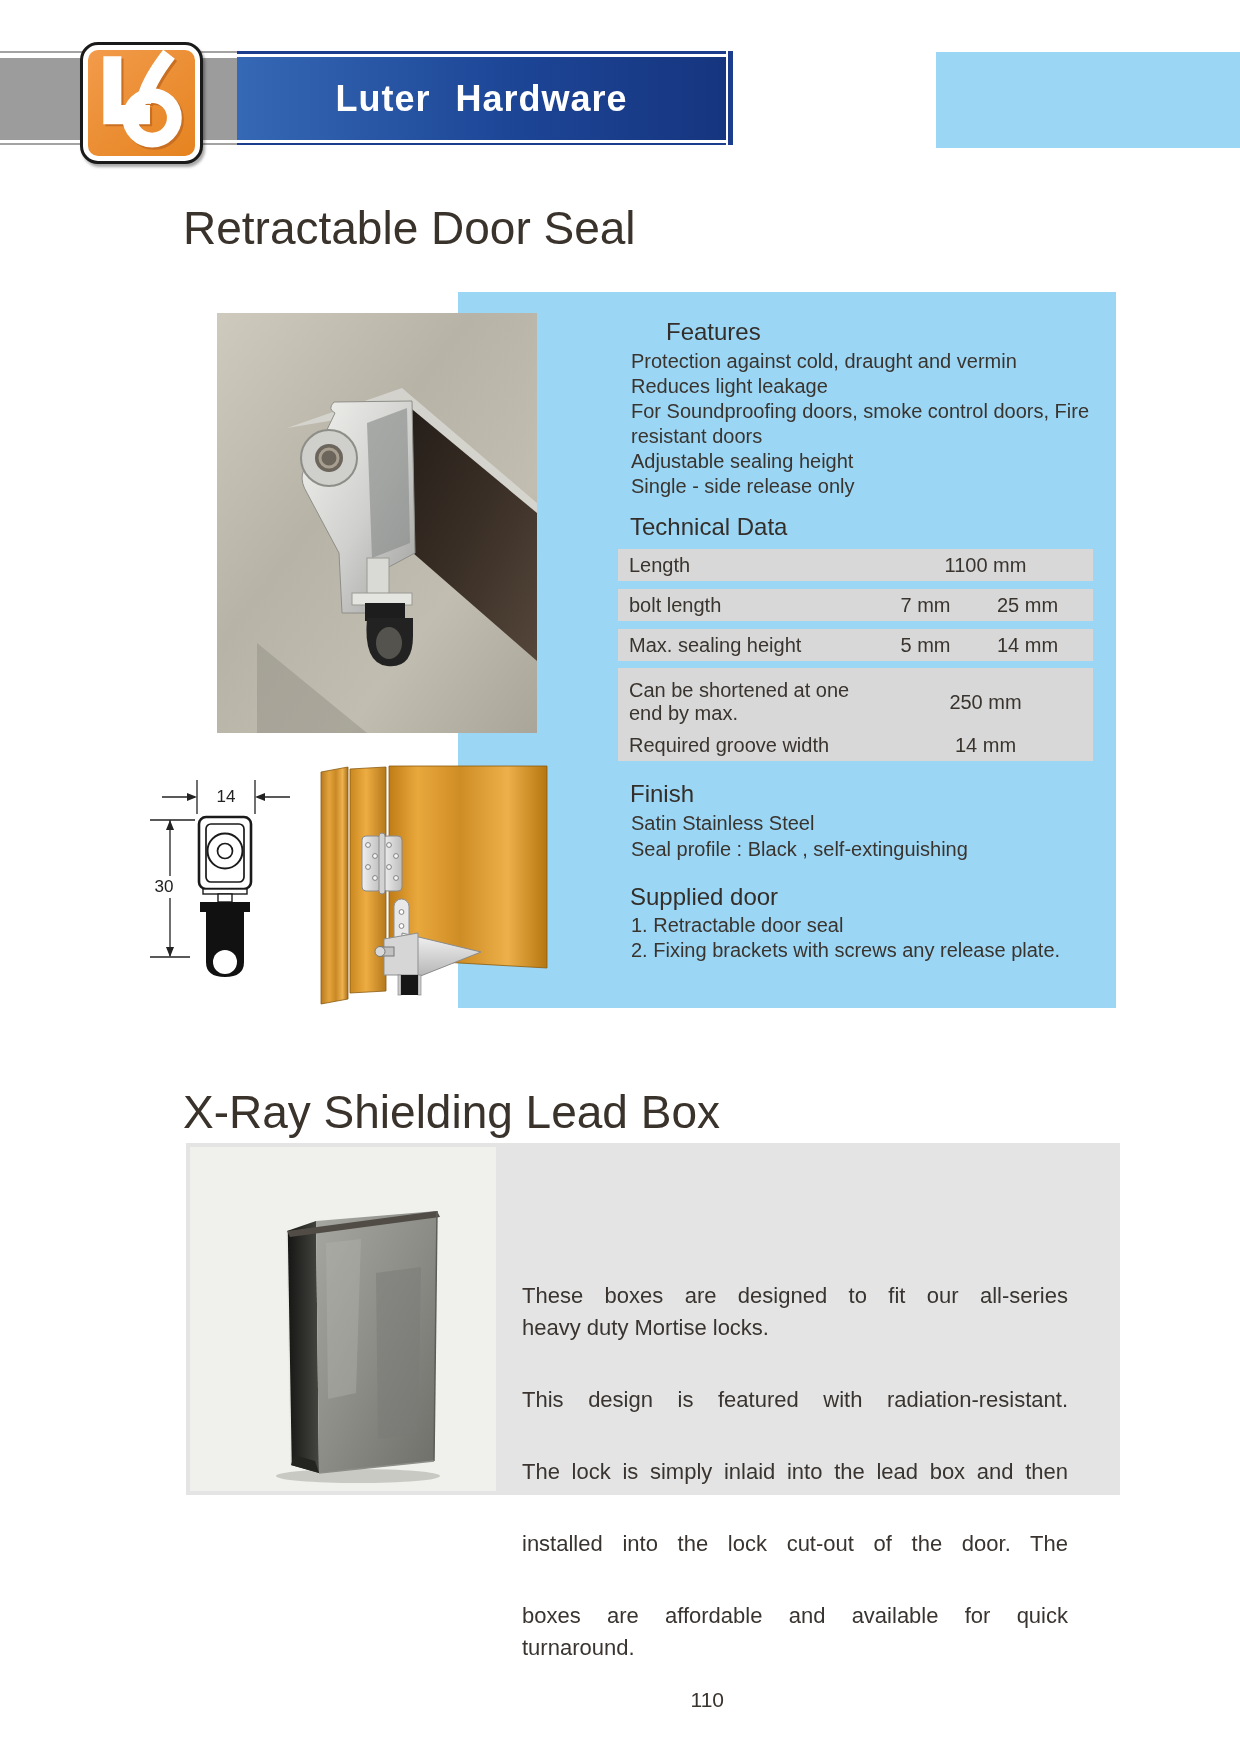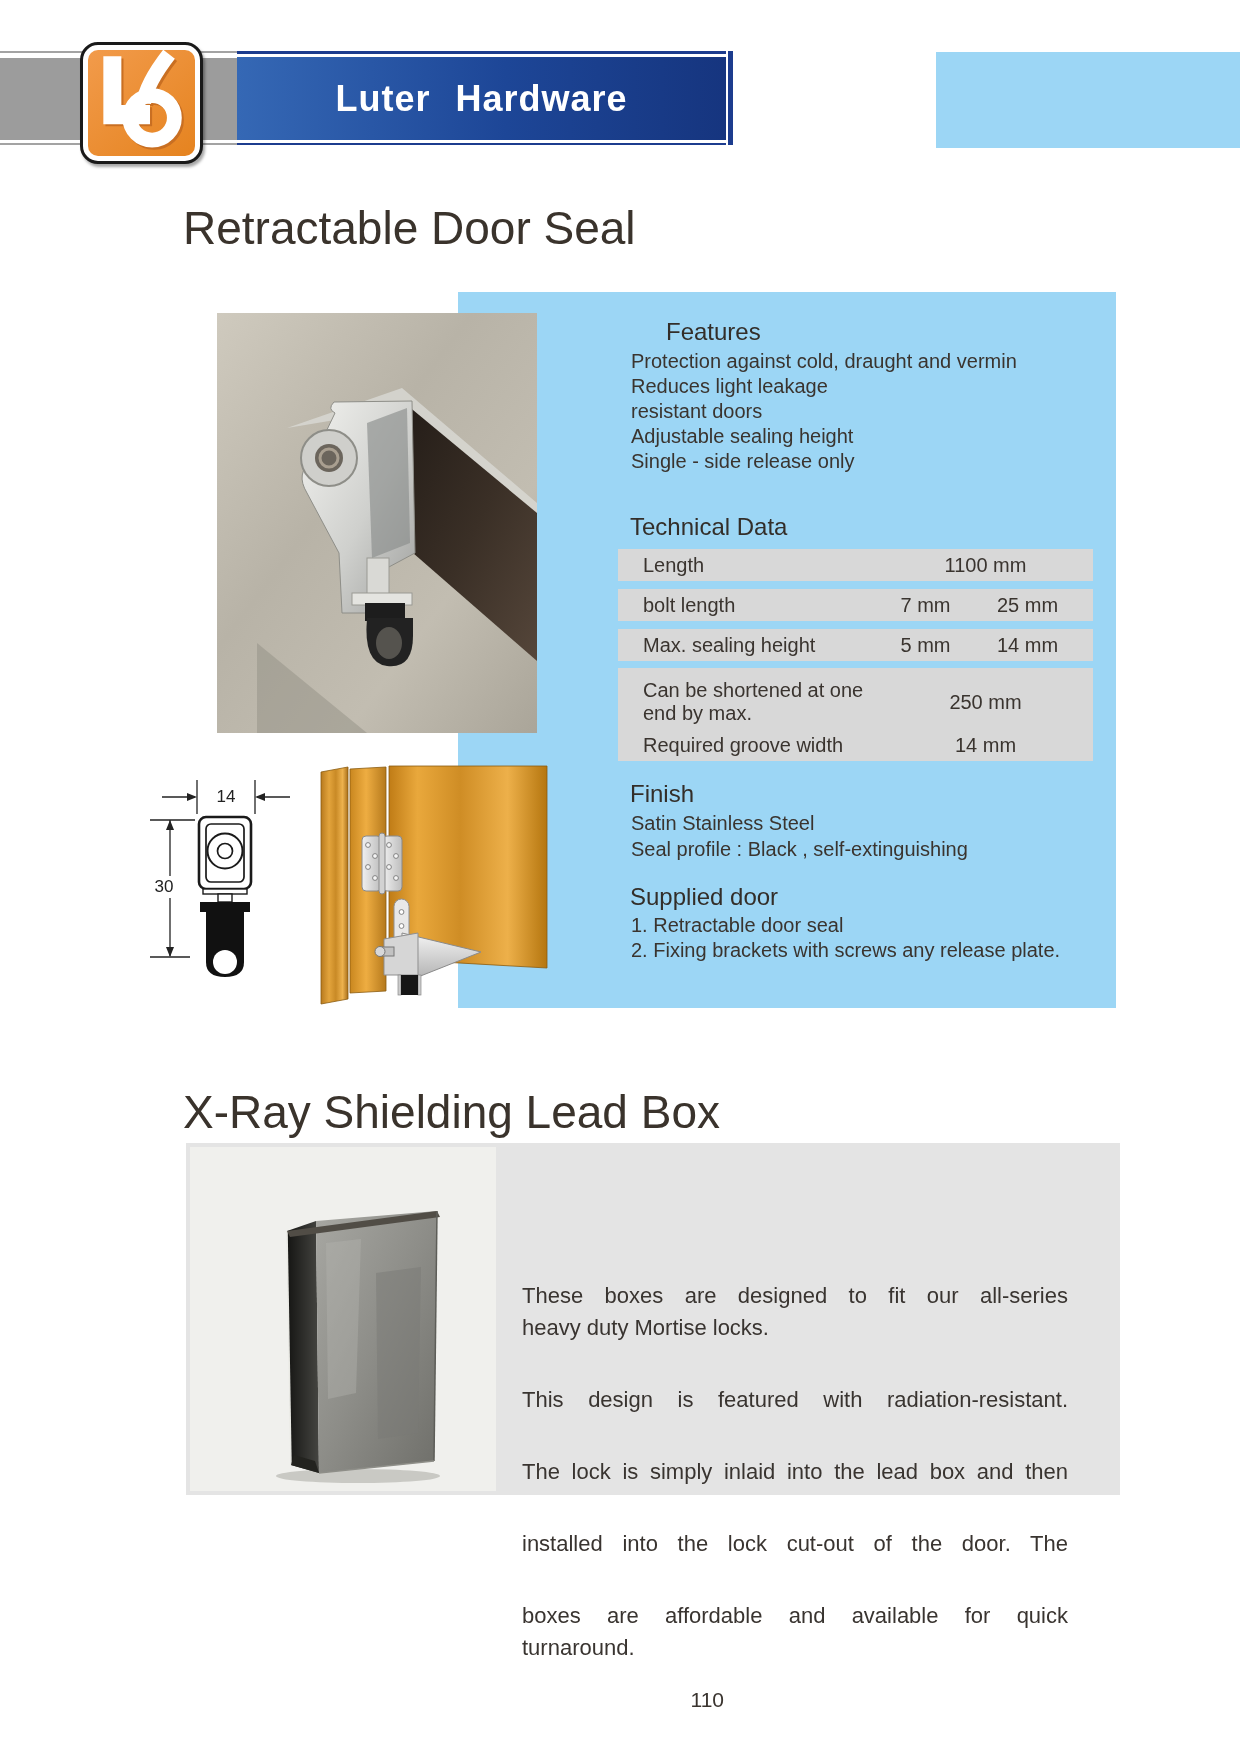--- a/index.html
+++ b/index.html
@@ -29,21 +29,21 @@
   .seal-diagram{left:140px;top:770px;width:185px;height:245px;}
   .door-illus{left:318px;top:763px;width:232px;height:247px;}
 
   .sec-head{font-size:24px;line-height:30px;color:#332e29;}
   .feat-head{left:630px;top:317px;margin-left:36px;}
   .feat-list{left:631px;top:349px;width:486px;}
   .feat-line{font-size:20px;line-height:25px;white-space:nowrap;}
 
   .tech-head{left:630px;top:512px;}
   .trow{left:618px;width:475px;background:#d8d8d8;display:flex;align-items:center;}
-  .trow .lbl{font-size:20px;line-height:23px;padding-left:25px;max-width:255px;}
+  .trow .lbl{font-size:20px;line-height:23px;padding-left:11px;max-width:255px;}
   .tval{position:absolute;font-size:20px;text-align:center;}
   .v2{left:255px;width:105px;}
   .v3{left:352px;width:115px;}
   .vm{left:285px;width:165px;}
   .r1{top:549px;height:32px;} .r2{top:589px;height:32px;} .r3{top:629px;height:32px;}
   .r4{top:668px;height:68px;} .r5{top:730px;height:31px;}
 
   .finish-head{left:630px;top:779px;}
   .finish-lines{left:631px;top:810px;}
   .body-line{font-size:20px;line-height:26px;white-space:nowrap;}
@@ -223,20 +223,21 @@
   <rect x="80" y="212" width="3" height="20" fill="#cccccc" stroke="#8a8a8a" stroke-width="0.7"></rect>
   <rect x="100" y="212" width="3" height="20" fill="#cccccc" stroke="#8a8a8a" stroke-width="0.7"></rect>
   <rect x="83" y="212" width="17" height="20" fill="#161616"></rect>
 </svg>
 </div>
 
 <div class="abs sec-head feat-head">Features</div>
 <div class="abs feat-list">
   <div class="feat-line">Protection against cold, draught and vermin</div>
   <div class="feat-line">Reduces light leakage</div>
+  <div class="feat-line">For Soundproofing doors, smoke control doors, Fire</div>
   <div class="feat-line">resistant doors</div>
   <div class="feat-line">Adjustable sealing height</div>
   <div class="feat-line">Single - side release only</div>
 </div>
 
 <div class="abs sec-head tech-head">Technical Data</div>
 
 <div class="abs trow r1">
   <span class="lbl">Length</span>
   <span class="tval vm">1100 mm</span>

